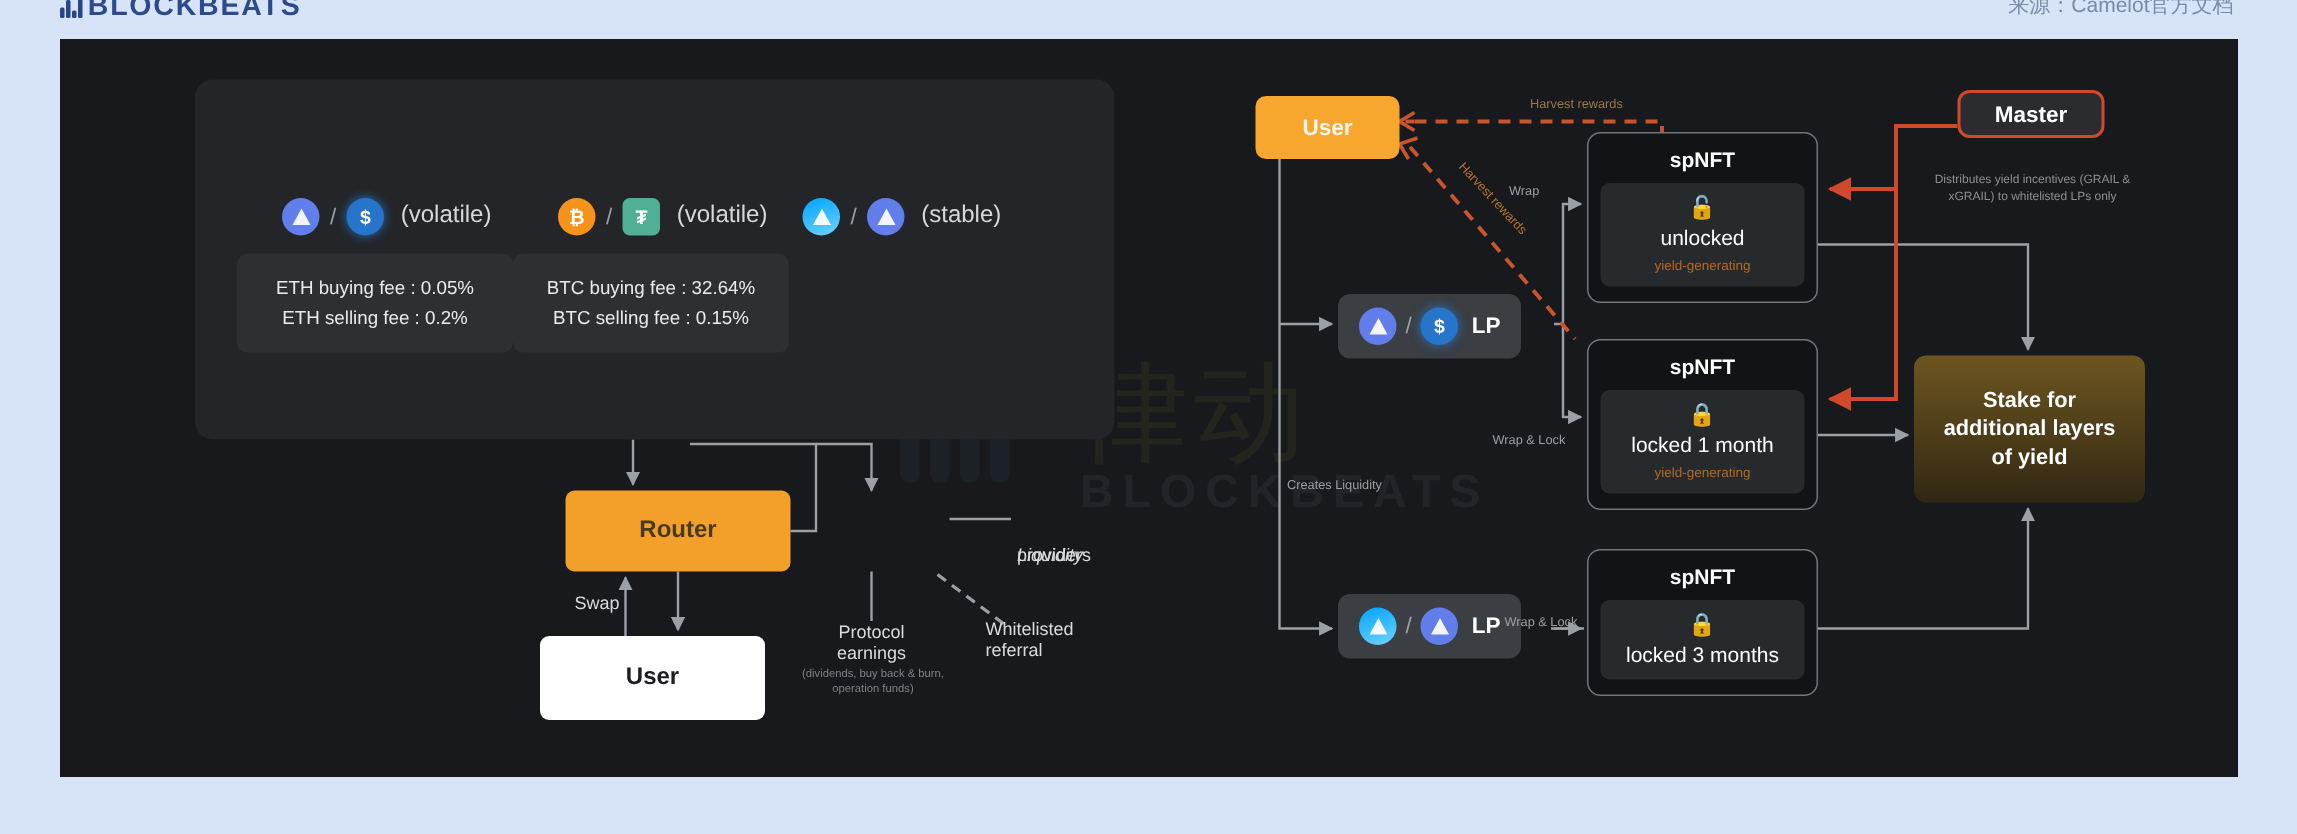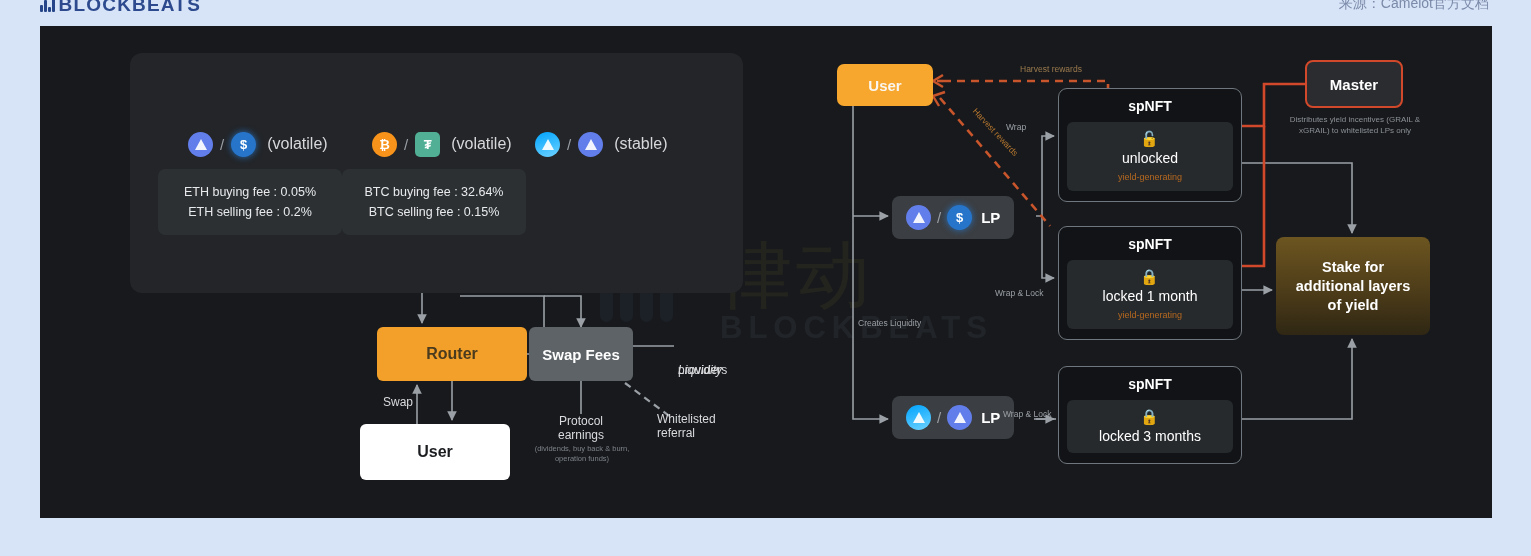--- a/index.html
+++ b/index.html
@@ -73,31 +73,31 @@
   .node { position: absolute; display: flex; align-items: center; justify-content: center;
           text-align: center; border-radius: 6px; }
   .node-router { left: 337px; top: 301px; width: 150px; height: 54px; background: #f2a02a;
                  color: #4a3a1e; font-size: 16px; font-weight: 700; }
   .node-swapfees { left: 489px; top: 301px; width: 104px; height: 54px; background: #5e6368;
                    color: #fff; font-size: 15px; font-weight: 700; }
   .node-user-white { left: 320px; top: 398px; width: 150px; height: 56px; background: #fff;
                      color: #1b1d20; font-size: 16px; font-weight: 700; }
   .node-user-orange { left: 797px; top: 38px; width: 96px; height: 42px; background: #f7a72e;
                       color: #faf6ef; font-size: 15px; font-weight: 700; border-radius: 7px; }
-  .node-master { left: 1265px; top: 34px; width: 98px; height: 48px; background: #2a2c2f;
+  .node-master { left: 1265px; top: 34px; width: 98px; height: 32px; background: #2a2c2f;
                  border: 2px solid #d1492a; color: #fff; font-size: 15px; font-weight: 700; border-radius: 8px; }
   .node-stake { left: 1236px; top: 211px; width: 154px; height: 98px;
                 background: linear-gradient(180deg,#6c5520 0%,#4a3a18 60%,#2f2714 100%);
                 color: #fff; font-size: 14.5px; font-weight: 700; line-height: 19px; border-radius: 8px; padding: 0 12px; }
 
   .master-note { position: absolute; left: 1240px; top: 88px; width: 150px; text-align: center;
                  font-size: 8px; color: #8d9197; line-height: 11px; }
 
   
-  .spnft { position: absolute; width: 184px; background: #111316; border: 1.5px solid #6f767d;
+  .spnft { position: absolute; width: 154px; background: #111316; border: 1.5px solid #6f767d;
            border-radius: 9px; padding: 9px 8px 10px; }
   .spnft .title { text-align: center; font-size: 14px; font-weight: 700; color: #fff; margin-bottom: 8px; }
   .spnft .inner { background: #272a2d; border-radius: 6px; padding: 8px 6px 9px; text-align: center; }
   .lockicon { font-size: 15px; line-height: 18px; }
   .lockicon.green { color: #63c832; }
   .lockicon.red { color: #e03b2f; }
   .spnft .state { font-size: 14px; color: #fff; margin-top: 2px; }
   .spnft .yield { font-size: 9px; color: #b5681f; margin-top: 6px; }
   #spnft-1 { left: 1018px; top: 62px; }
   #spnft-2 { left: 1018px; top: 200px; }
@@ -245,21 +245,20 @@
             <span class="eth-wrap">
                 <span class="eth-glyph"></span>
               </span>
           </span>
           <span class="pair-label">(stable)</span>
         </div>
       </div>
     </div>
 
     <div class="node node-router">Router</div>
-    <div class="node node-swapfees">Swap Fees</div>
     <div class="node node-user-white">User</div>
 
     <div class="elabel bright" style="left:343px; top:369px;">Swap</div>
     <div class="elabel bright" style="left:638px; top:337px;font-style:italic;">Liquidity</div>
     <div class="elabel bright" style="left:638px; top:337px;">providers</div>
     <div class="elabel bright center" style="left:495px; top:388px; width:92px;">Protocol</div>
     <div class="elabel bright center" style="left:495px; top:402px; width:92px;">earnings</div>
     <div class="sub-note" style="position:absolute; left:482px; top:418px; width:120px; text-align:center;">(dividends, buy back &amp; burn, operation funds)</div>
     <div class="elabel bright" style="left:617px; top:386px;">Whitelisted</div>
     <div class="elabel bright" style="left:617px; top:400px;">referral</div>

